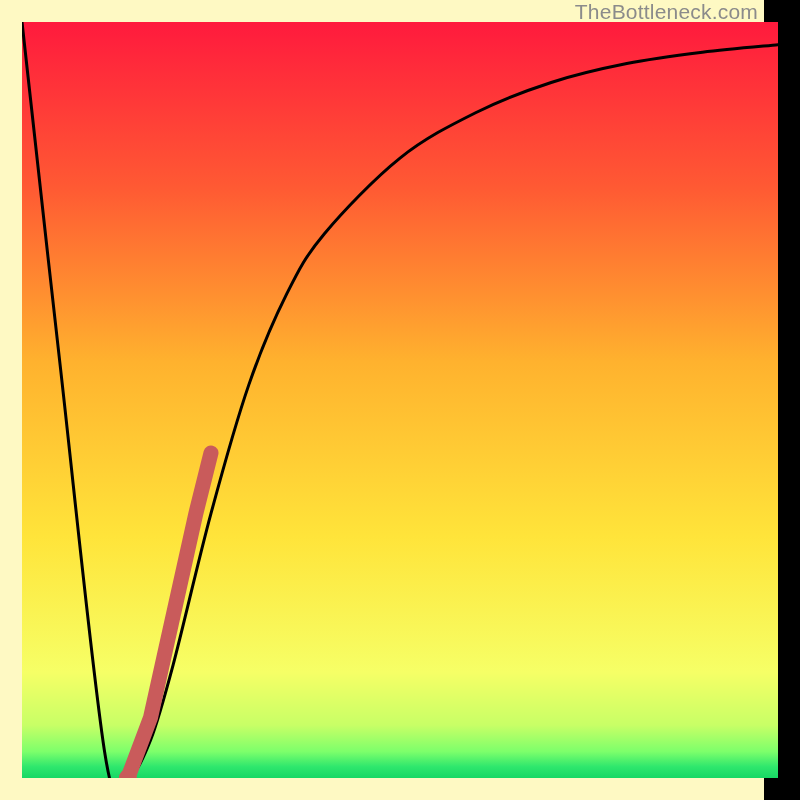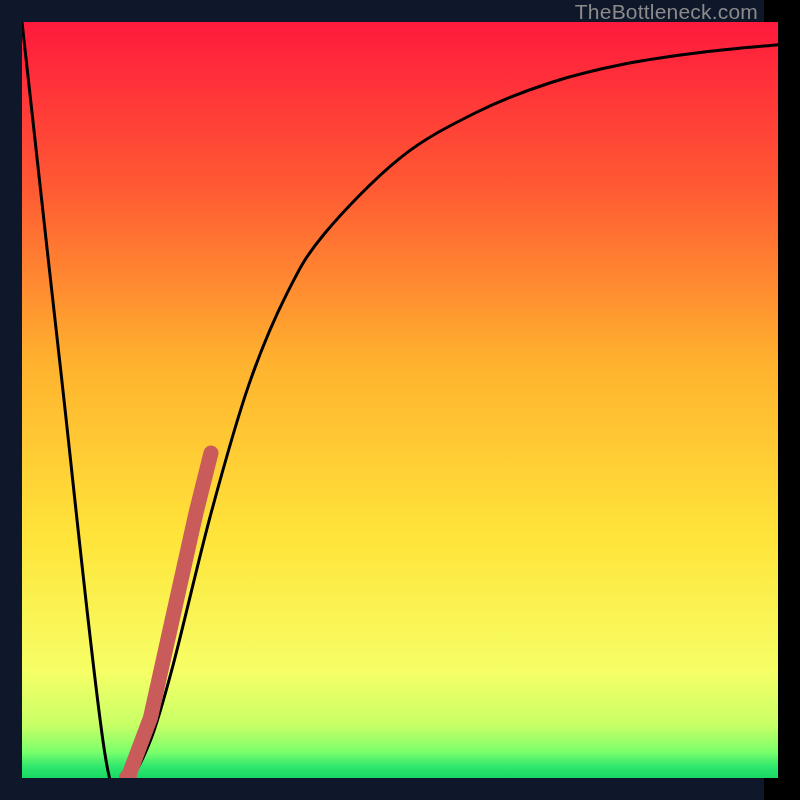--- a/index.html
+++ b/index.html
@@ -9,21 +9,21 @@
     height: 800px;
     background: #000;
     overflow: hidden;
   }
   .frame {
     position: absolute;
     left: 0;
     top: 0;
     width: 764px;
     height: 800px;
-    background: #0f172a;
+    background: #fef9c3;
   }
   .plot {
     position: absolute;
     left: 22px;
     top: 22px;
     width: 756px;
     height: 756px;
     overflow: hidden;
   }
   .gradient {

